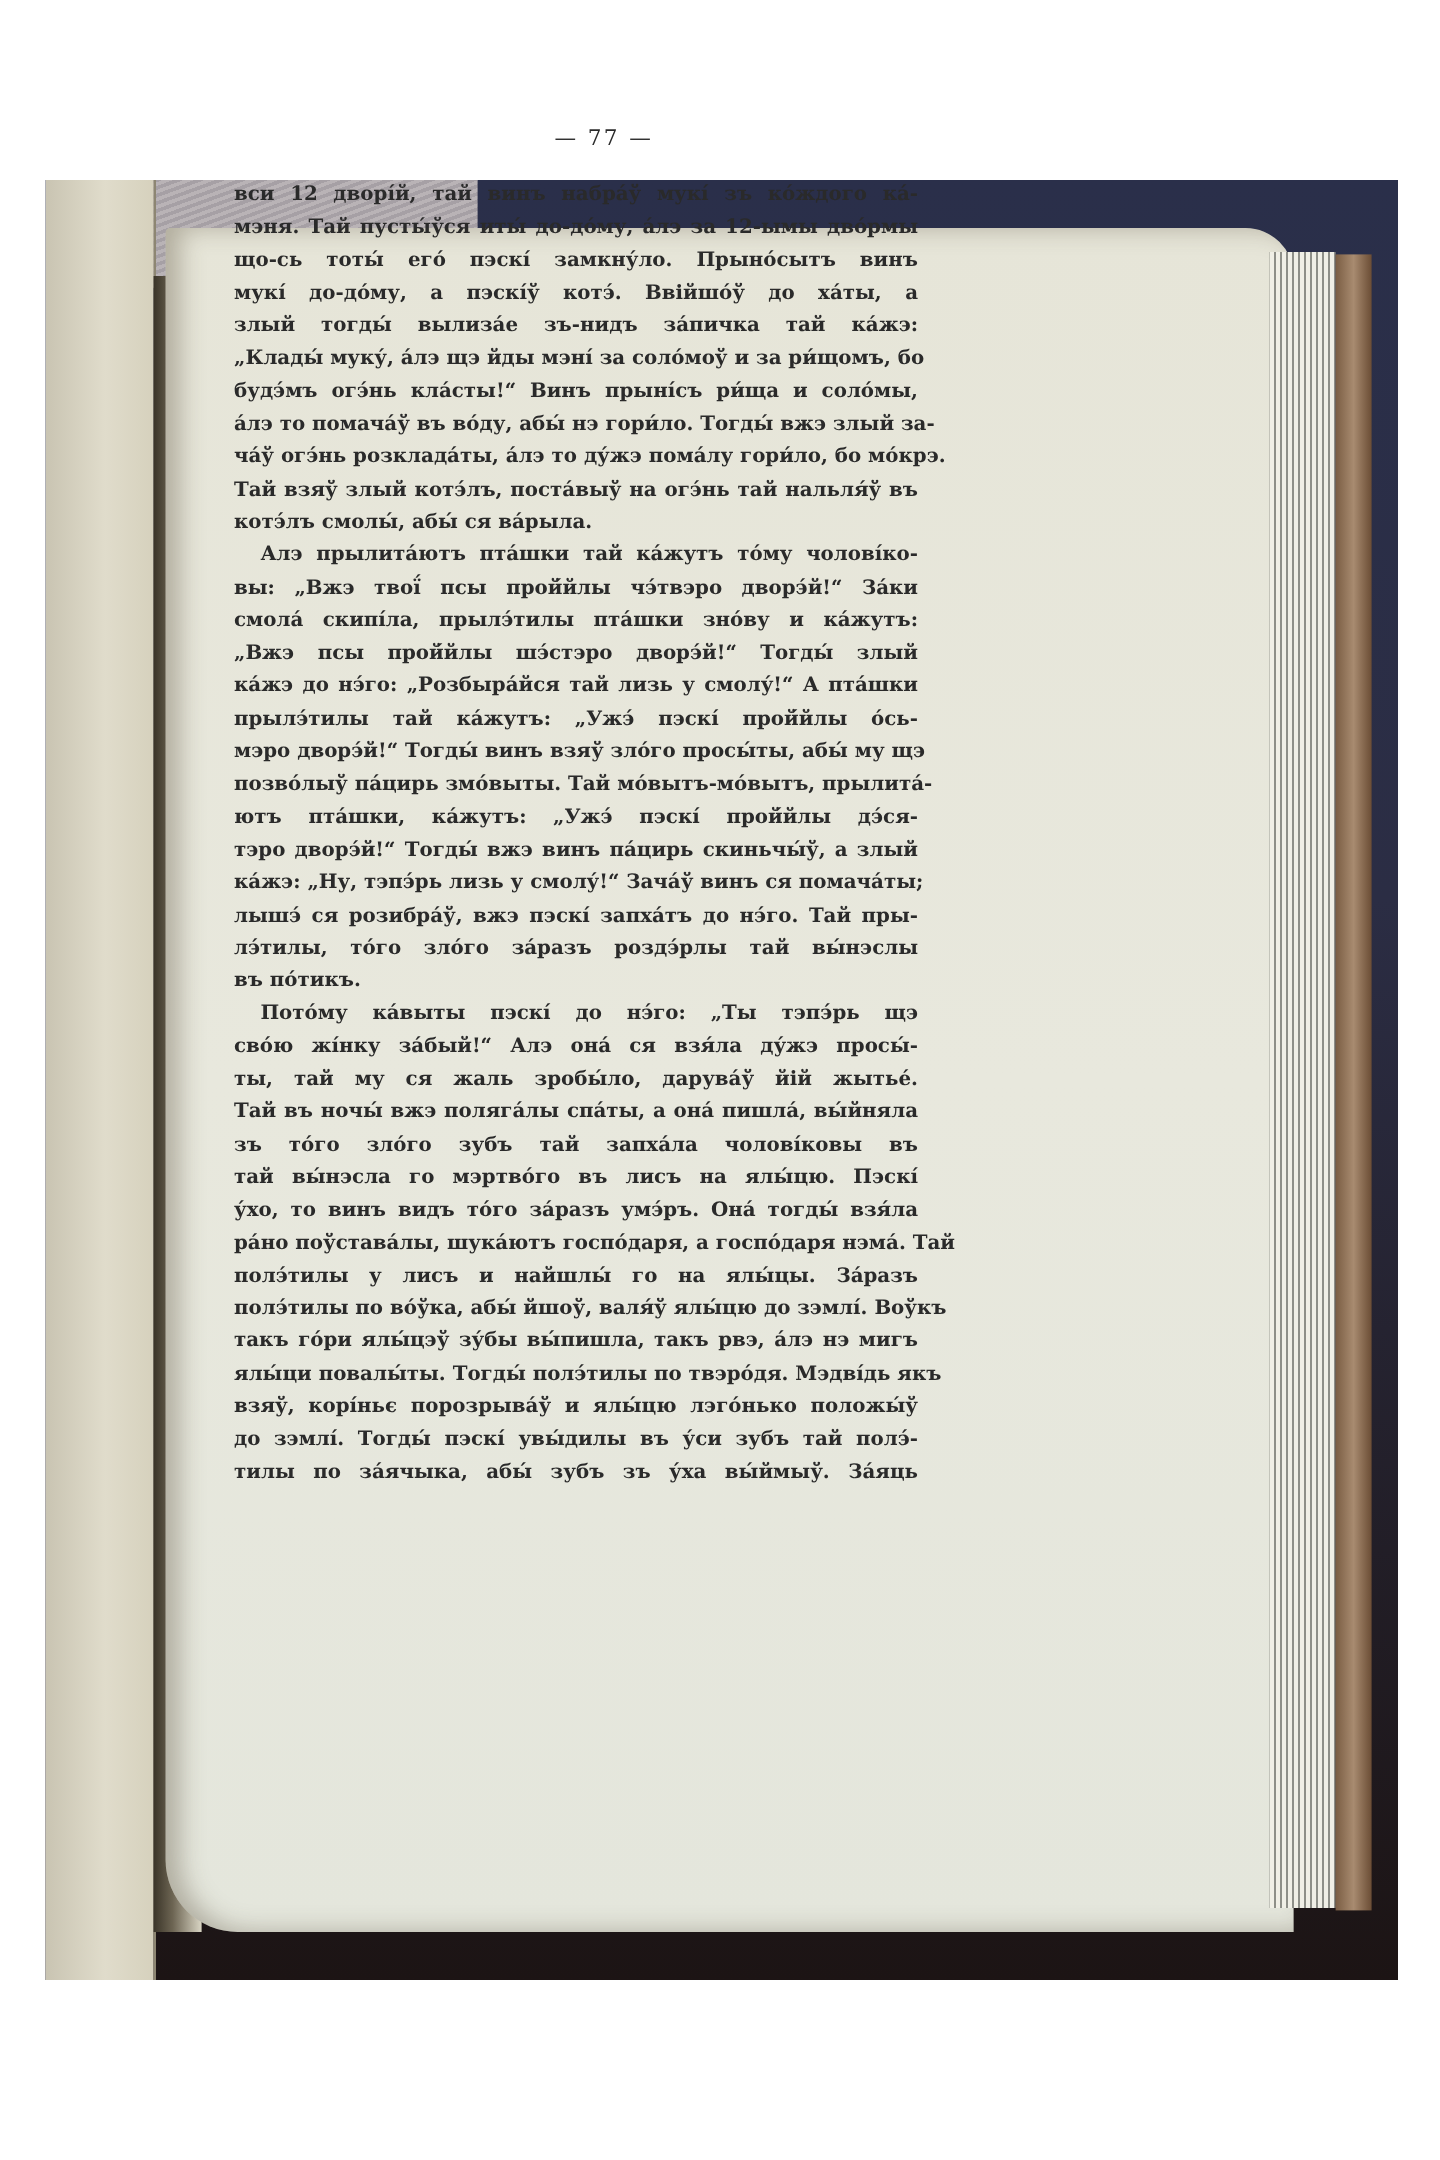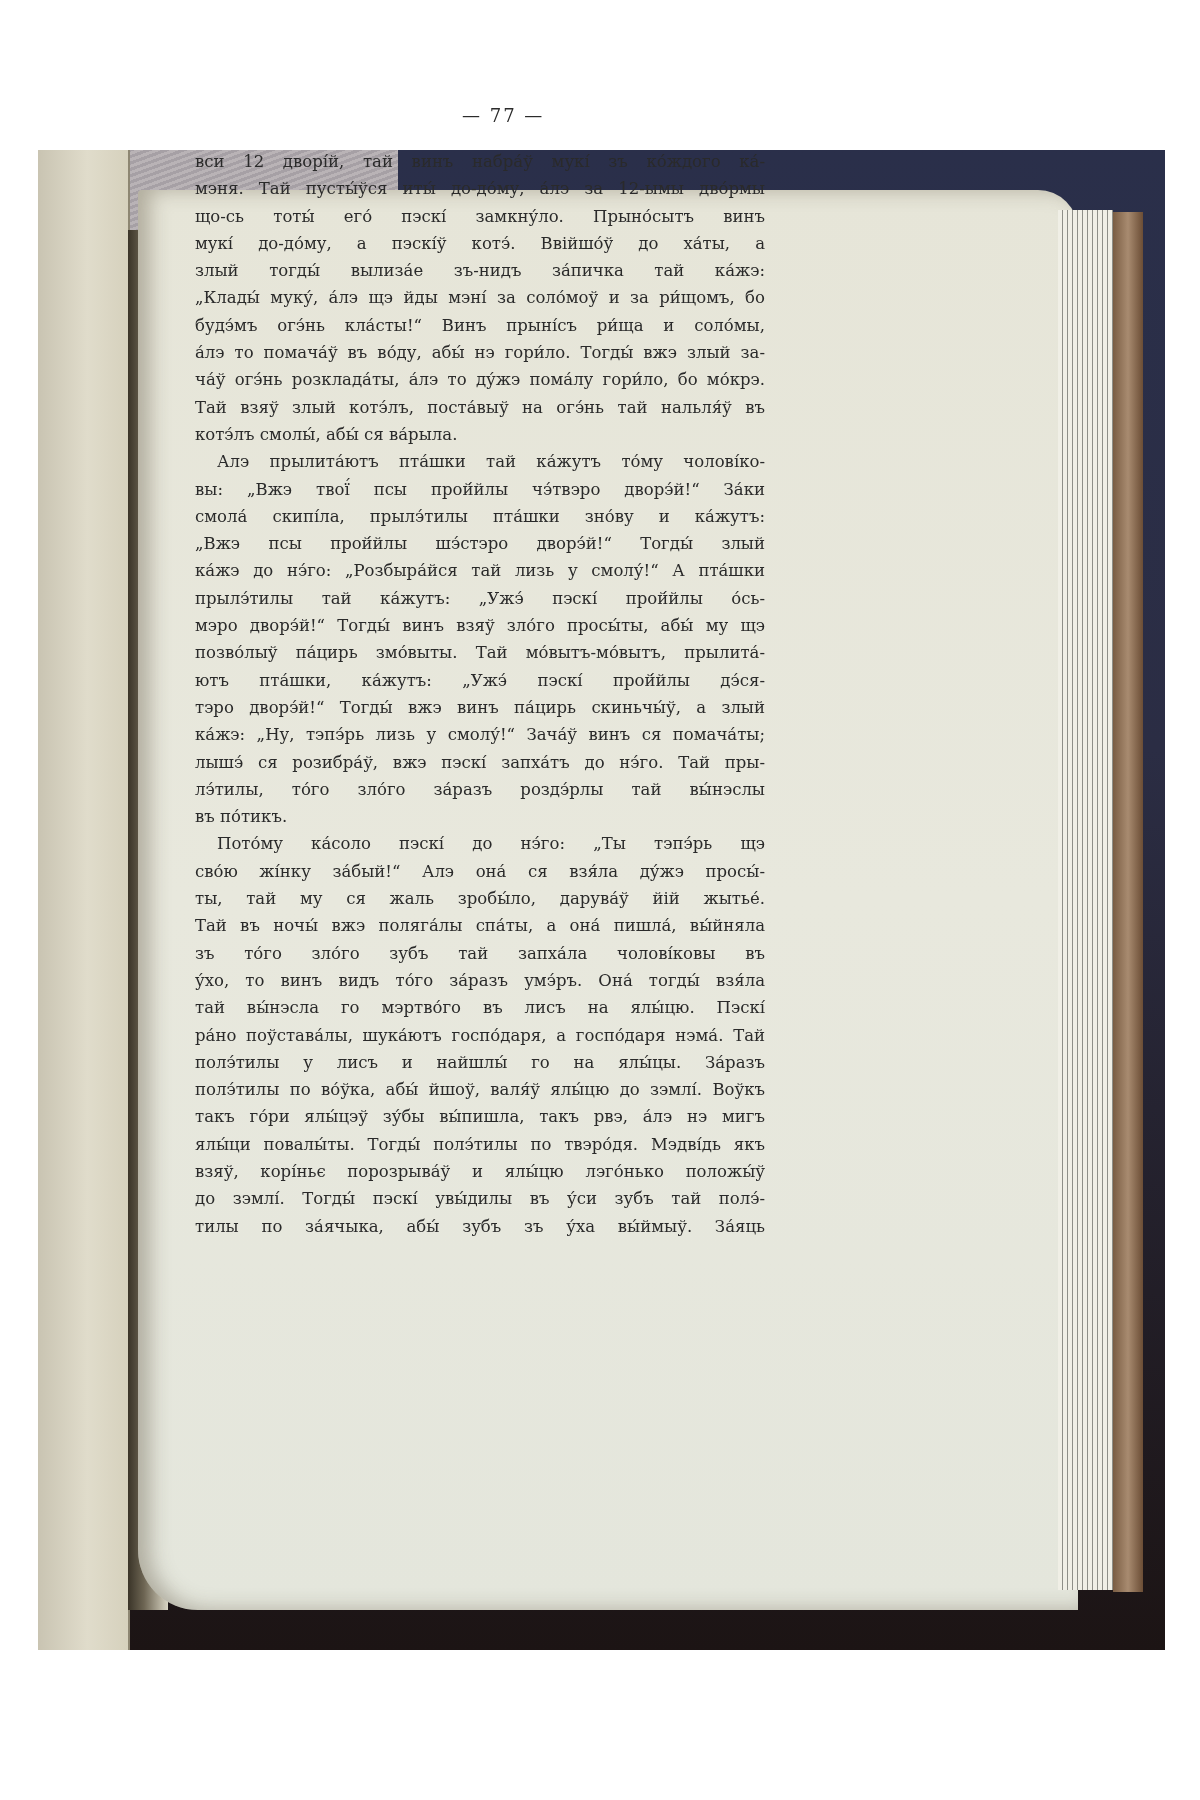--- a/index.html
+++ b/index.html
@@ -42,21 +42,21 @@
   }
   .page-number {
     position: absolute; left: 462px; top: 105px;
     font-size: 18px; color: #2b2b2b; letter-spacing: 2px;
   }
   .text-block {
     position: absolute; left: 195px; top: 148px; width: 570px;
     font-size: 16.5px; line-height: 27.3px; color: #2a2a2a;
     text-align: justify;
   }
-  .line { display: block; white-space: nowrap; text-align-last: justify; text-align: justify; }
+  .line { display: block; white-space: nowrap; text-align-last: justify; text-align: justify; font-weight: bold; }
   .line.last { text-align-last: left; }
   .line.indent { padding-left: 22px; }
 </style>
 </head>
 <body>
 
 <div class="photo">
   <div class="cloth"></div>
   <div class="left-page"></div>
   <div class="gutter"></div>
@@ -86,27 +86,27 @@
   <span class="line">ка́жэ до нэ́го: „Розбыра́йся тай лизь у смолу́!“ А пта́шки</span>
   <span class="line">прылэ́тилы тай ка́жутъ: „Ужэ́ пэскі́ прой́йлы о́сь-</span>
   <span class="line">мэро дворэ́й!“ Тогды́ винъ взяў зло́го просы́ты, абы́ му щэ</span>
   <span class="line">позво́лыў па́цирь змо́выты. Тай мо́вытъ-мо́вытъ, прылита́-</span>
   <span class="line">ютъ пта́шки, ка́жутъ: „Ужэ́ пэскі́ прой́йлы дэ́ся-</span>
   <span class="line">тэро дворэ́й!“ Тогды́ вжэ винъ па́цирь скиньчы́ў, а злый</span>
   <span class="line">ка́жэ: „Ну, тэпэ́рь лизь у смолу́!“ Зача́ў винъ ся помача́ты;</span>
   <span class="line">лышэ́ ся розибра́ў, вжэ пэскі́ запха́тъ до нэ́го. Тай пры-</span>
   <span class="line">лэ́тилы, то́го зло́го за́разъ роздэ́рлы тай вы́нэслы</span>
   <span class="line last">въ по́тикъ.</span>
-  <span class="line indent">Пото́му ка́соло пэскі́ до нэ́го: „Ты тэпэ́рь щэ</span>
+  <span class="line indent">Пото́му ка́выты пэскі́ до нэ́го: „Ты тэпэ́рь щэ</span>
   <span class="line">сво́ю жі́нку за́бый!“ Алэ она́ ся взя́ла ду́жэ просы́-</span>
   <span class="line">ты, тай му ся жаль зробы́ло, дарува́ў йій жытье́.</span>
   <span class="line">Тай въ ночы́ вжэ поляга́лы спа́ты, а она́ пишла́, вы́йняла</span>
   <span class="line">зъ то́го зло́го зубъ тай запха́ла чолові́ковы въ</span>
+  <span class="line">тай вы́нэсла го мэртво́го въ лисъ на ялы́цю. Пэскі́</span>
   <span class="line">у́хо, то винъ видъ то́го за́разъ умэ́ръ. Она́ тогды́ взя́ла</span>
-  <span class="line">тай вы́нэсла го мэртво́го въ лисъ на ялы́цю. Пэскі́</span>
   <span class="line">ра́но поўстава́лы, шука́ютъ госпо́даря, а госпо́даря нэма́. Тай</span>
   <span class="line">полэ́тилы у лисъ и найшлы́ го на ялы́цы. За́разъ</span>
   <span class="line">полэ́тилы по во́ўка, абы́ йшоў, валя́ў ялы́цю до зэмлі́. Воўкъ</span>
   <span class="line">такъ го́ри ялы́цэў зу́бы вы́пишла, такъ рвэ, а́лэ нэ мигъ</span>
   <span class="line">ялы́ци повалы́ты. Тогды́ полэ́тилы по твэро́дя. Мэдві́дь якъ</span>
   <span class="line">взяў, корі́ньє порозрыва́ў и ялы́цю лэго́нько положы́ў</span>
   <span class="line">до зэмлі́. Тогды́ пэскі́ увы́дилы въ у́си зубъ тай полэ́-</span>
   <span class="line">тилы по за́ячыка, абы́ зубъ зъ у́ха вы́ймыў. За́яць</span>
 </div>
 

